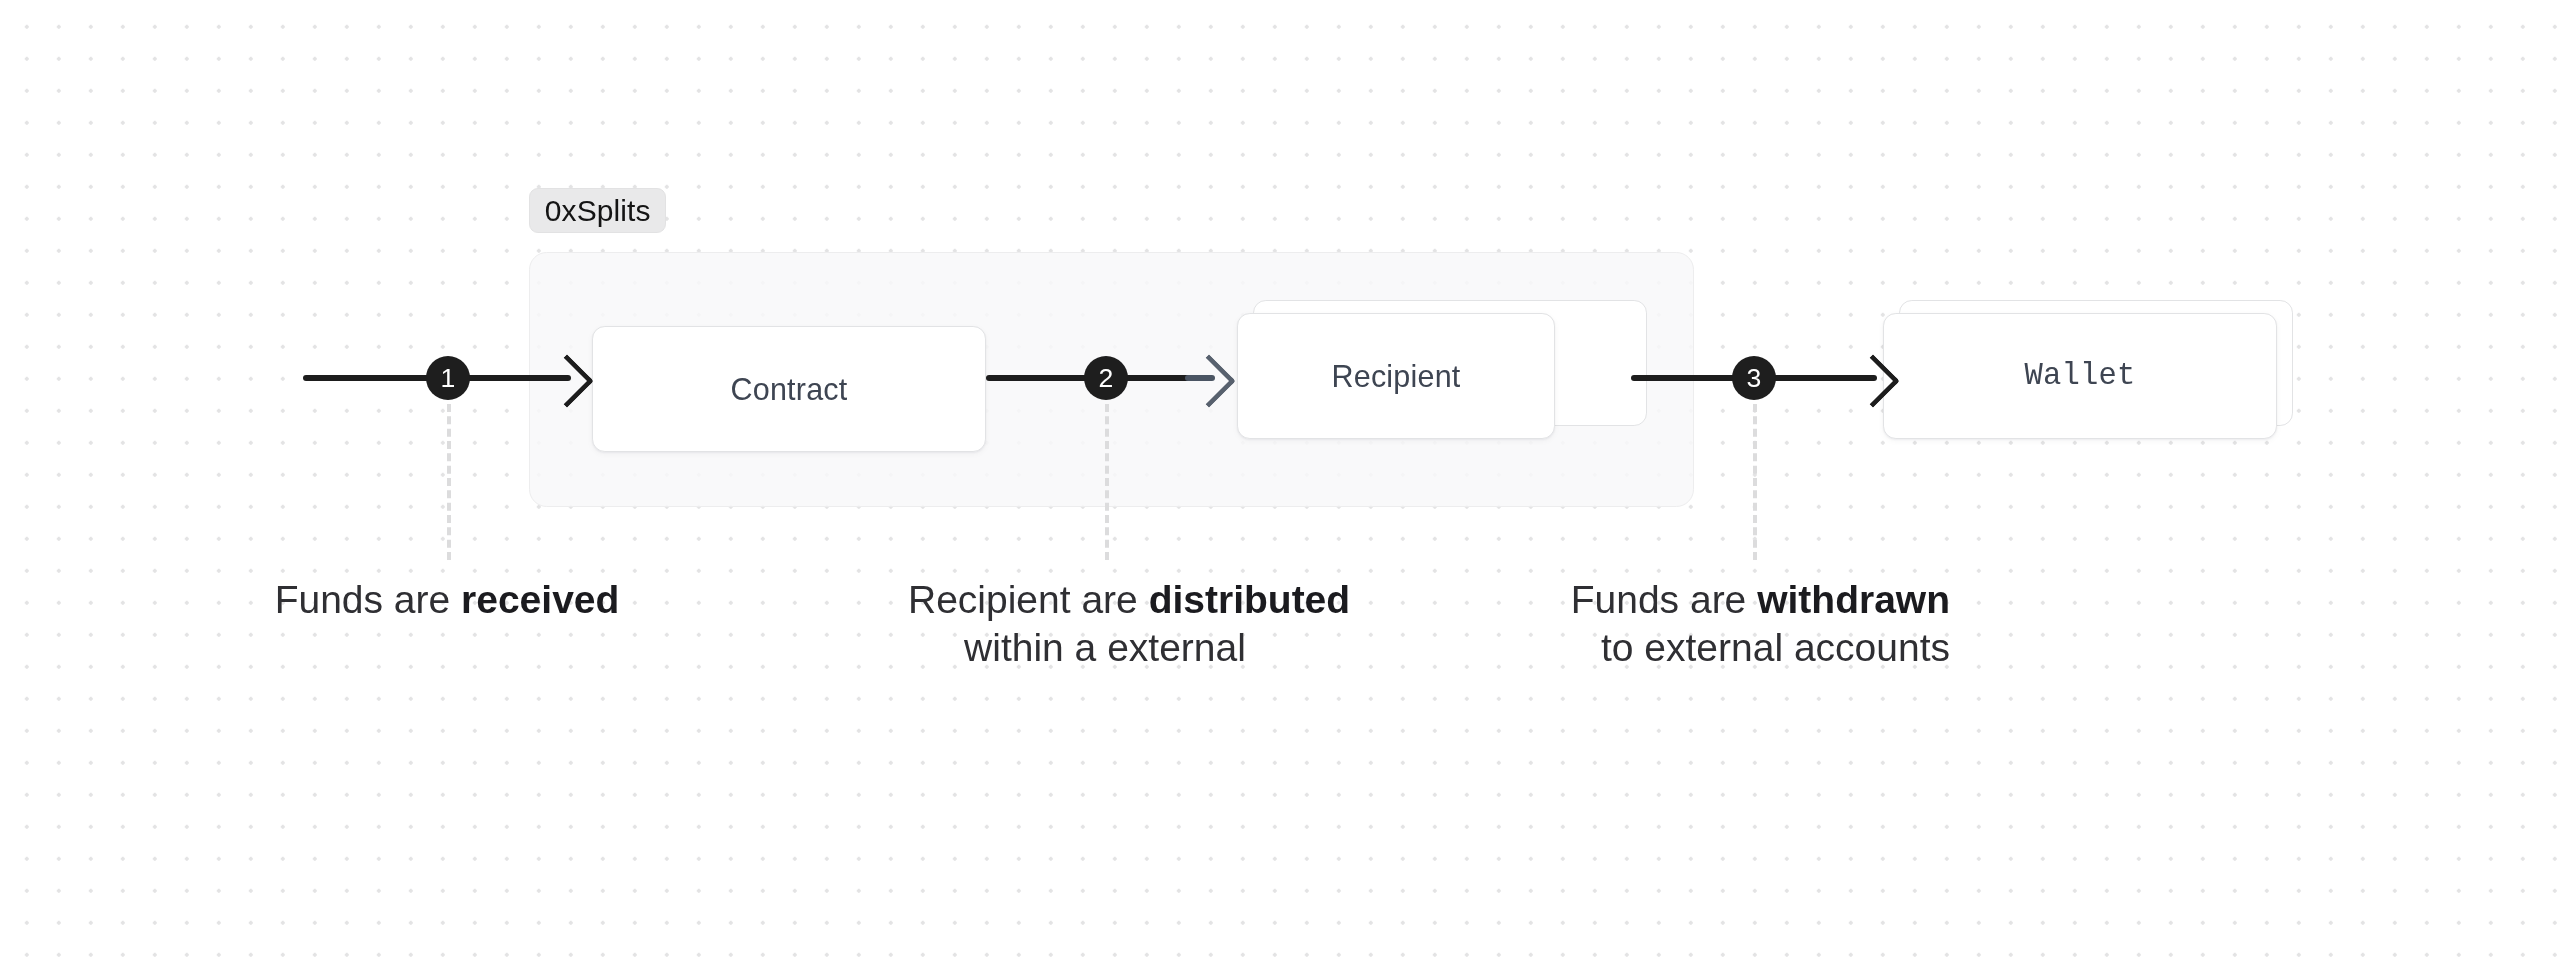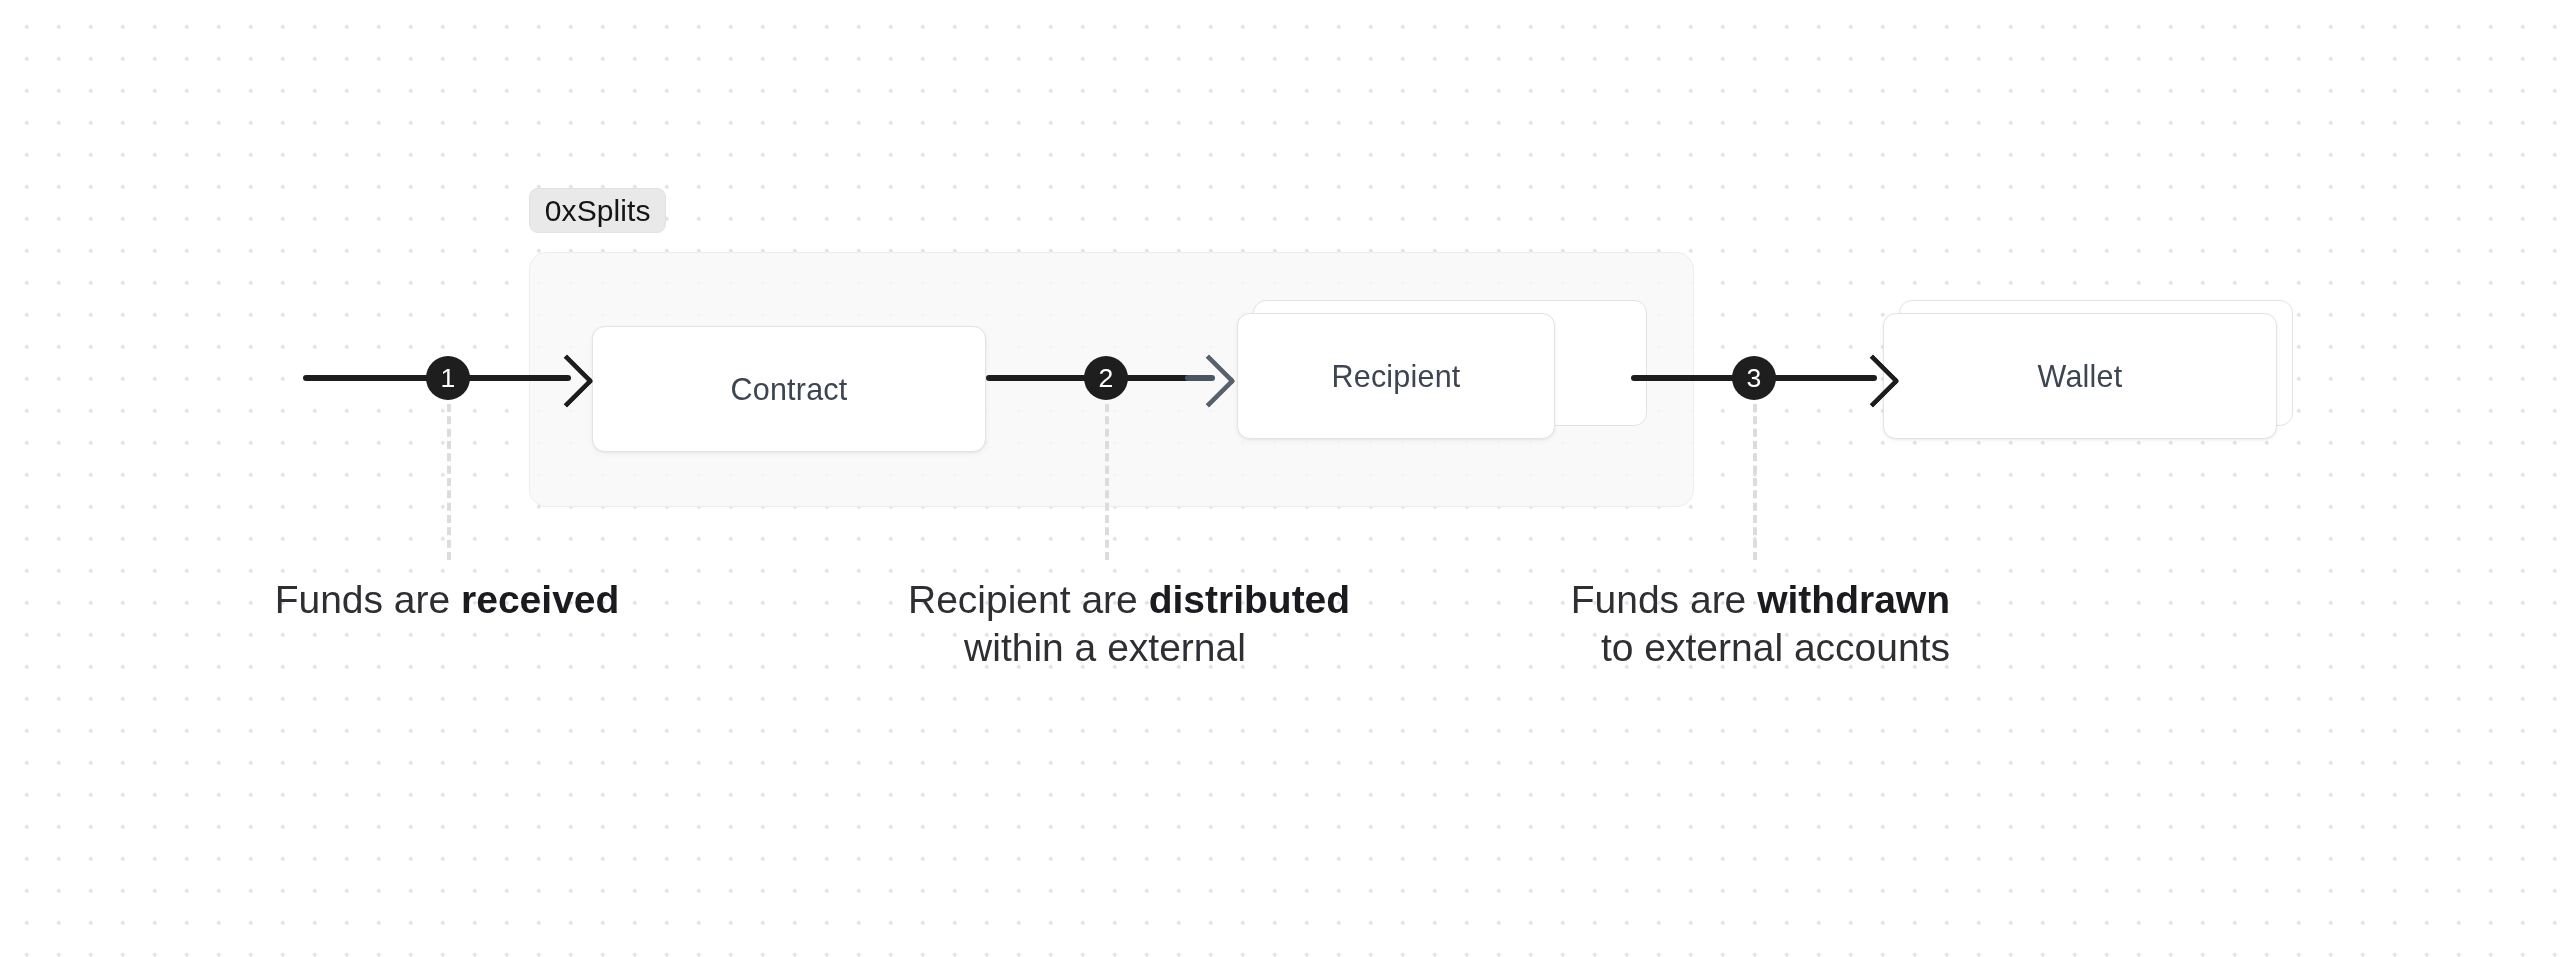--- a/index.html
+++ b/index.html
@@ -159,21 +159,21 @@
 
   <div class="edge-line" style="left:1631px;top:375px;width:118px;"></div>
   <div class="step-circle" style="left:1732px;top:356px;">
     <span>3</span>
   </div>
   <div class="edge-line" style="left:1769px;top:375px;width:108px;"></div>
   <div class="arrow-head" style="left:1854px;top:362px;"></div>
   <div class="dropper" style="left:1753px;top:404px;height:156px;"></div>
 
   <div class="node-stack-back" style="left:1899px;top:300px;width:394px;height:126px;"></div>
-  <div class="node" style="left:1883px;top:313px;width:394px;height:126px;">
+  <div class="node" style="left:1883px;top:313px;width:394px;height:126px;font-family:Liberation Mono, monospace;">
     <span>Wallet</span>
   </div>
 
   <div class="caption" style="left:250px;top:576px;width:394px;">
     <span class="ln"><span>Funds are </span><b>received</b><span></span></span>
   </div>
 
   <div class="caption" style="left:908px;top:576px;width:394px;">
     <span class="ln"><span>Recipient are </span><b>distributed</b><span></span></span>
     <span class="ln">within a external</span>

